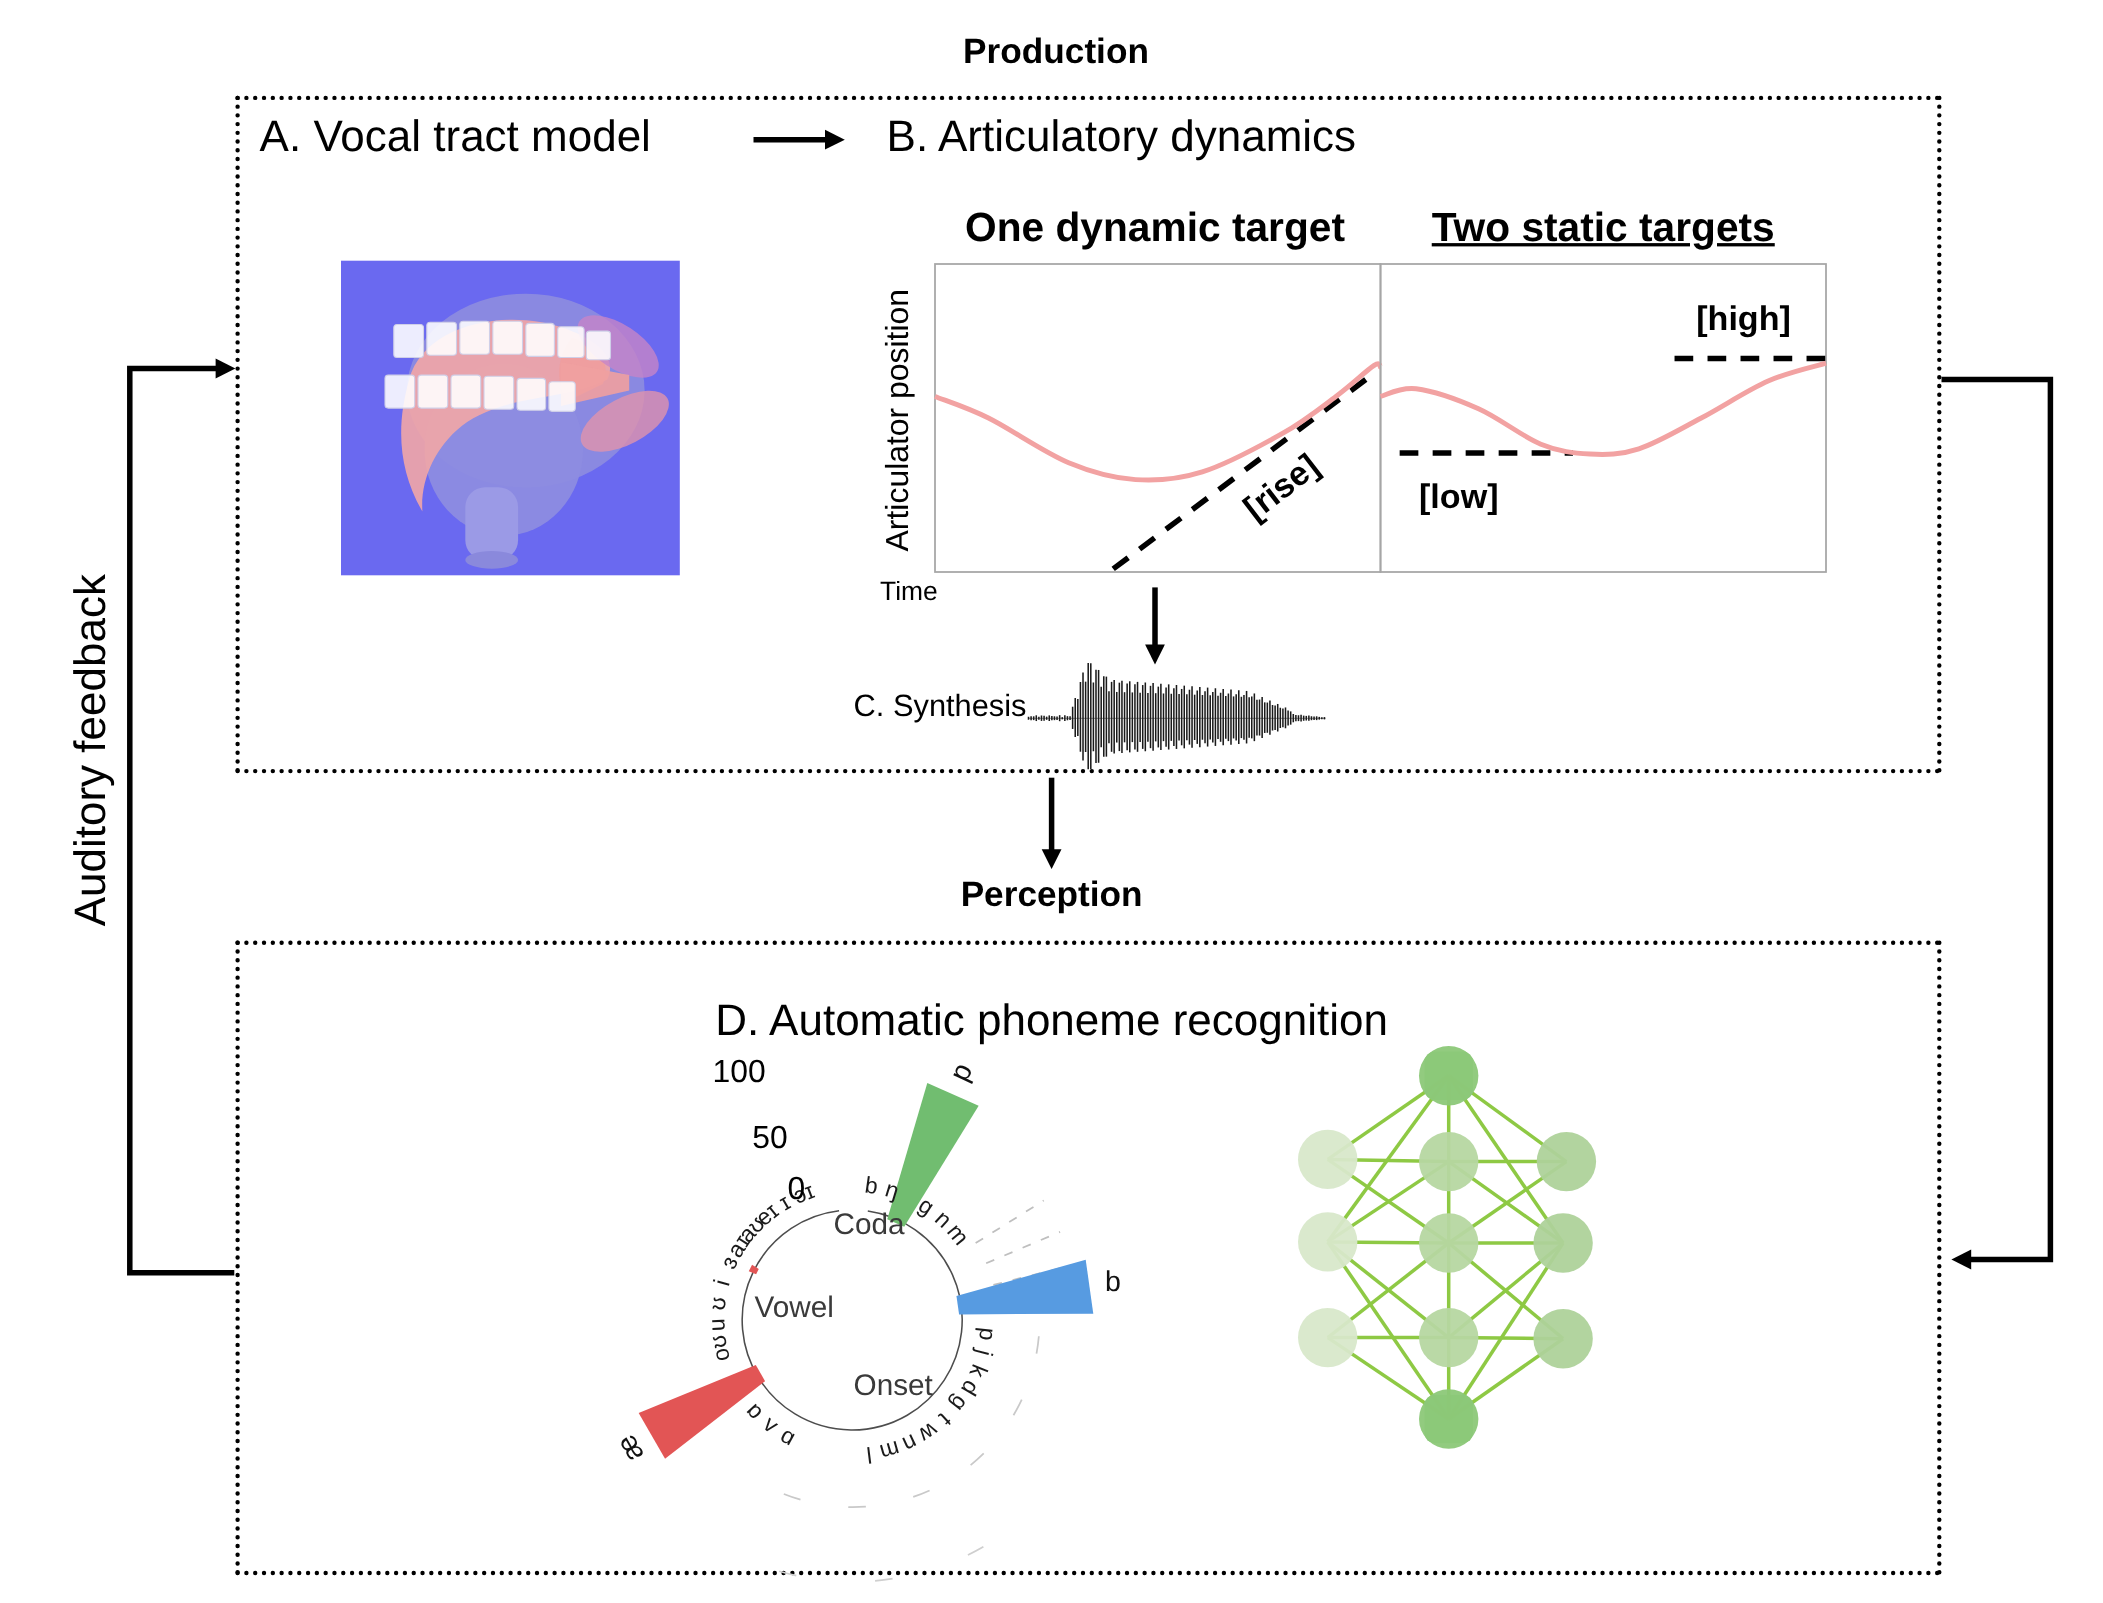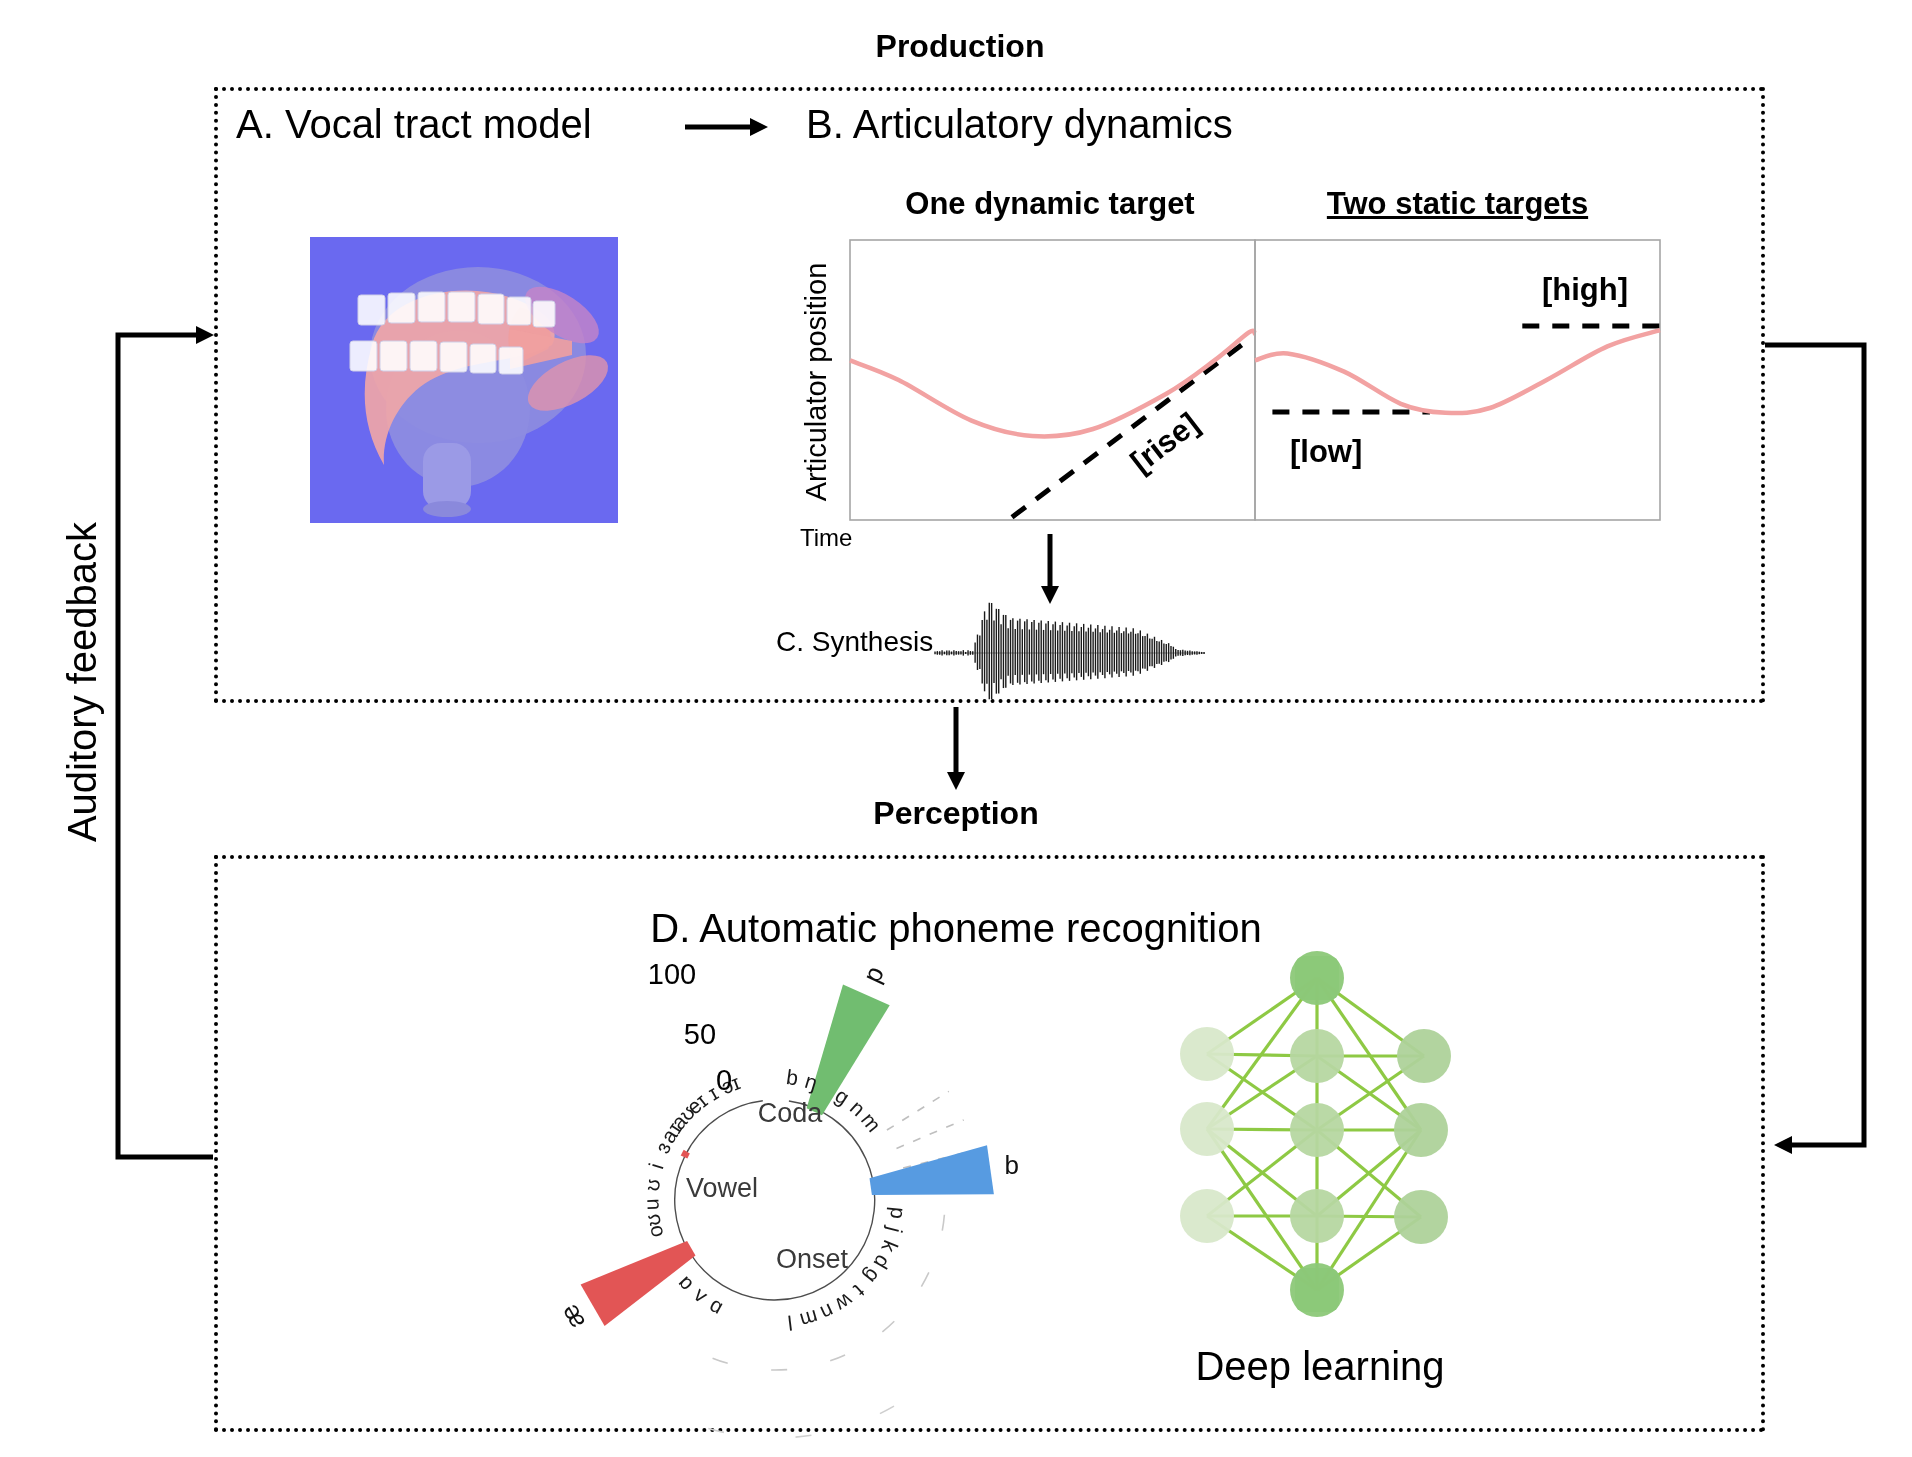--- a/index.html
+++ b/index.html
@@ -1,21 +1,21 @@
 <!DOCTYPE html>
 <html><head>
 <meta charset="utf-8">
 <style>
   html,body{margin:0;padding:0;background:#ffffff;}
   .canvas{position:relative;width:1912px;height:1457px;background:#fff;overflow:hidden;
           font-family:"Liberation Sans", sans-serif;color:#000;}
   .dotted-box{position:absolute;border:4px dotted #000;box-sizing:border-box;background:transparent;}
   .sec-title{position:absolute;font-size:32px;font-weight:bold;text-align:center;}
   .hdr{position:absolute;font-size:40px;font-weight:normal;white-space:nowrap;}
-  .plot-title{position:absolute;font-size:31px;font-weight:bold;text-align:center;white-space:nowrap;}
+  .plot-title{position:absolute;font-size:37px;font-weight:bold;text-align:center;white-space:nowrap;}
   .anno{position:absolute;font-size:31px;font-weight:bold;white-space:nowrap;}
   .axis-label{position:absolute;font-size:30px;white-space:nowrap;}
   .vrot{transform:rotate(-90deg);transform-origin:center center;text-align:center;}
   svg{position:absolute;overflow:visible;}
   .bind-center{text-align:center;}
 </style>
 </head>
 <body>
 
 <div class="canvas">
@@ -285,21 +285,20 @@
       <circle cx="37" cy="114" r="27" fill="#d8e8ca" opacity="0.95"></circle>
       <circle cx="37" cy="189" r="27" fill="#d8e8ca" opacity="0.95"></circle>
       <circle cx="37" cy="276" r="27" fill="#d8e8ca" opacity="0.95"></circle>
       <circle cx="147" cy="116" r="27" fill="#b6d7a1" opacity="0.95"></circle>
       <circle cx="147" cy="190" r="27" fill="#b6d7a1" opacity="0.95"></circle>
       <circle cx="147" cy="276" r="27" fill="#b6d7a1" opacity="0.95"></circle>
       <circle cx="254" cy="116" r="27" fill="#aed29a" opacity="0.95"></circle>
       <circle cx="251" cy="190" r="27" fill="#aed29a" opacity="0.95"></circle>
       <circle cx="251" cy="277" r="27" fill="#aed29a" opacity="0.95"></circle>
     </svg>
-  <div class="hdr bind-center" style="left:1170px;top:1344px;width:300px;text-align:center;">Deep learning</div>
 
   <div class="hdr vrot" style="left:-105px;top:660px;width:374px;height:44px;">Auditory feedback</div>
 
   <svg id="lines" style="left:0;top:0;" width="1912" height="1457" viewBox="0 0 1912 1457">
     <g stroke="#000" stroke-width="5" fill="#000">
       <g>
         <line x1="685" y1="127" x2="752" y2="127"></line>
         <polygon points="768,127 750,118 750,136" stroke="none"></polygon>
       </g>
       <g>

